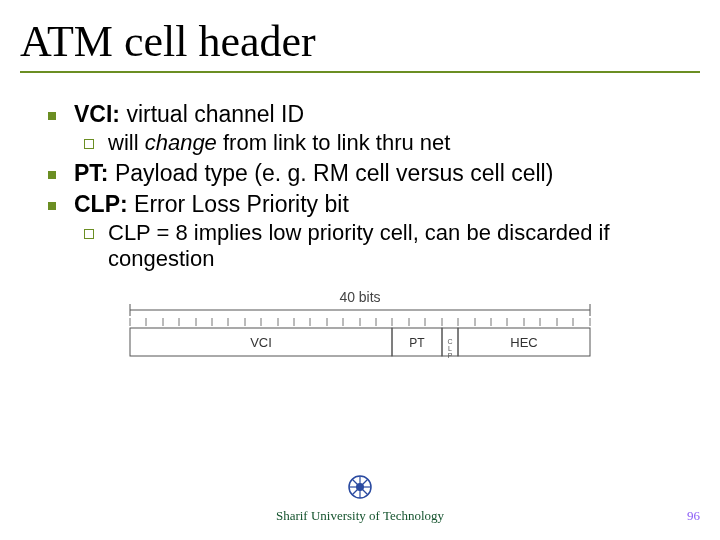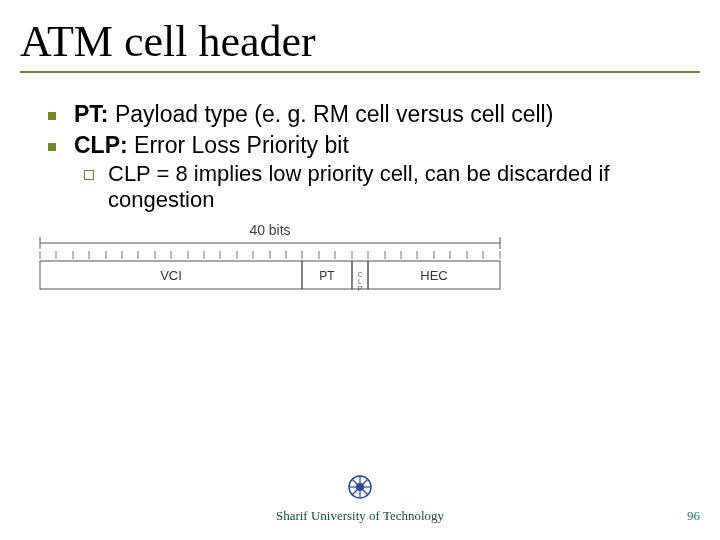--- a/index.html
+++ b/index.html
@@ -61,50 +61,60 @@
     position: absolute;
     left: 10px;
     top: 9px;
     width: 8px;
     height: 8px;
     border: 1px solid #6b8e23;
   }
   .bold { font-weight: bold; }
   .em { font-style: italic; }
   .diagram {
-    margin-top: 8px;
+    margin-top: 16px;
     display: flex;
+    justify-content: center;
   }
   .footer {
     position: absolute;
     bottom: 16px;
     left: 0;
     width: 100%;
     text-align: center;
     font-family: Georgia, serif;
     font-size: 13px;
     color: #14532d;
   }
   .page-num {
     position: absolute;
     bottom: 16px;
     right: 20px;
     font-family: Georgia, serif;
     font-size: 13px;
-    color: #0f766e;
+    color: #8b5cf6;
   }
 </style>
 </head>
 <body>
 
 <div class="slide">
   <div class="title">ATM cell header</div>
   <hr class="divider">
 
   <ul class="content">
+    <li class="l1">
+      <span class="bold">VCI:</span>
+      <span>virtual channel ID</span>
+      <ul>
+        <li class="l2">
+          <span>will </span><span class="em">change</span><span> from link to link thru net</span>
+        </li>
+      </ul>
+    </li>
     <li class="l1">
       <span class="bold">PT:</span>
       <span>Payload type (e. g. RM cell versus cell cell)</span>
     </li>
     <li class="l1">
       <span class="bold">CLP:</span>
       <span>Error Loss Priority bit</span>
       <ul>
         <li class="l2">
           <span>CLP = 8 implies low priority cell, can be discarded if congestion</span>

